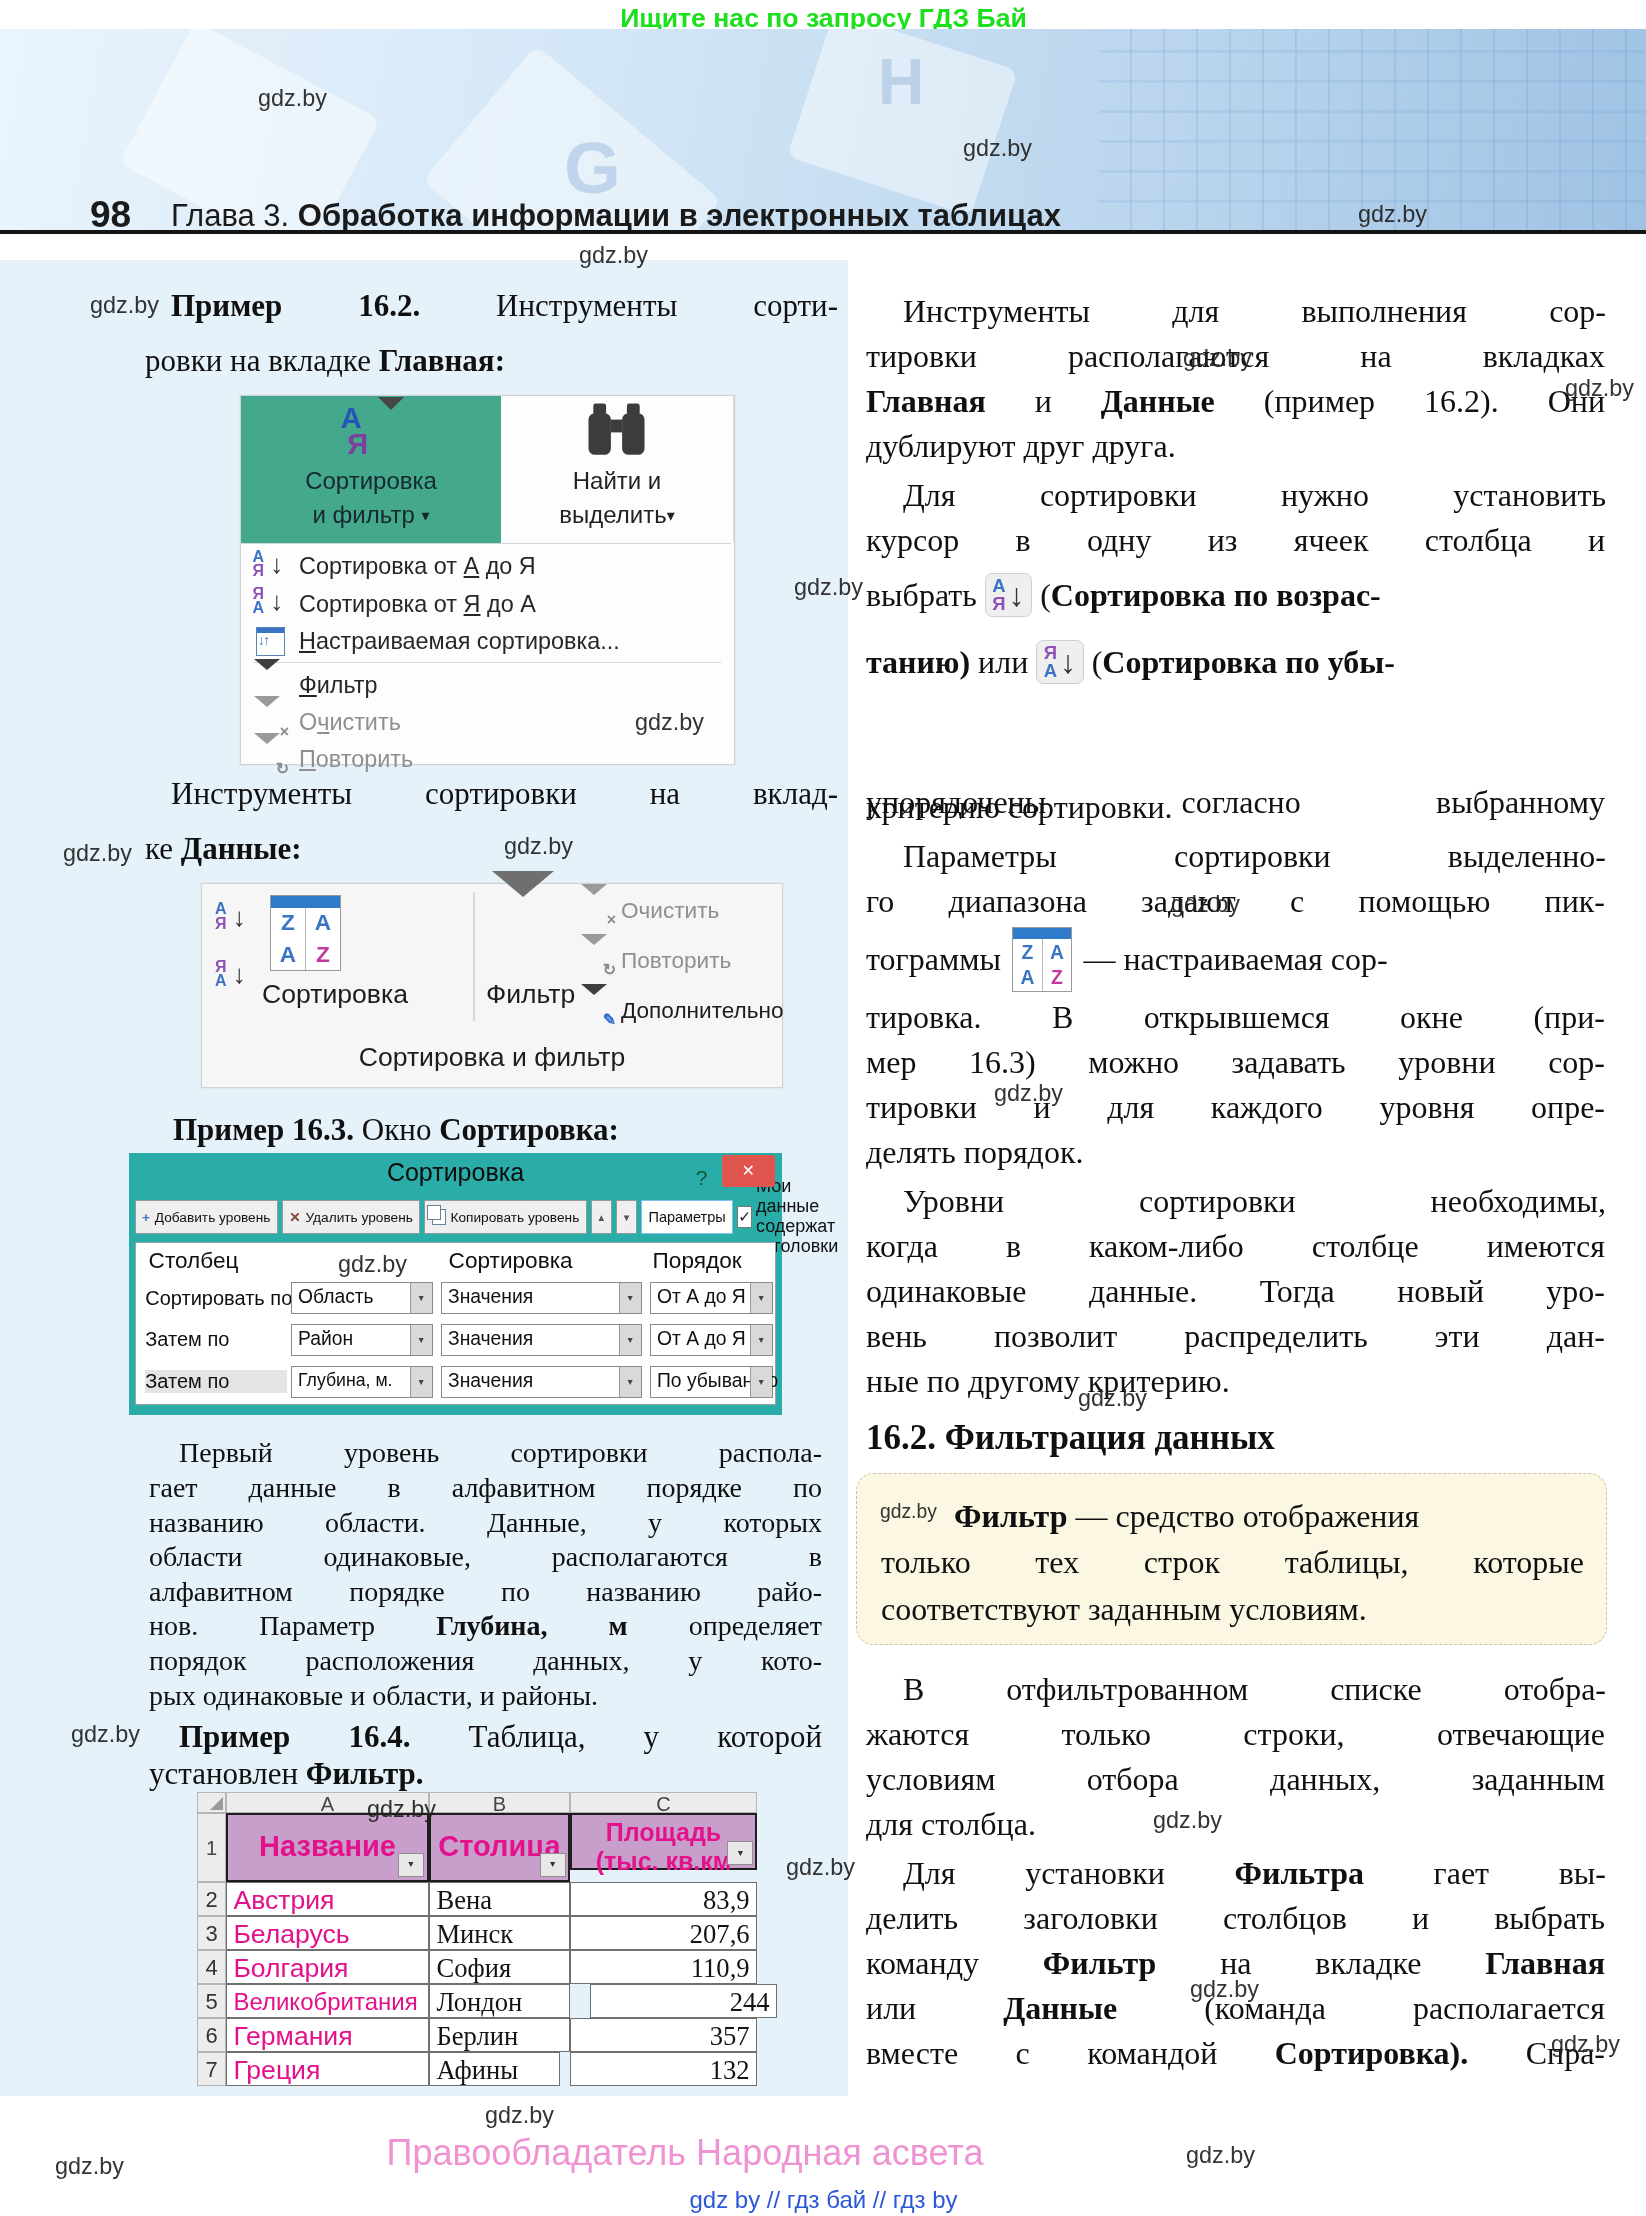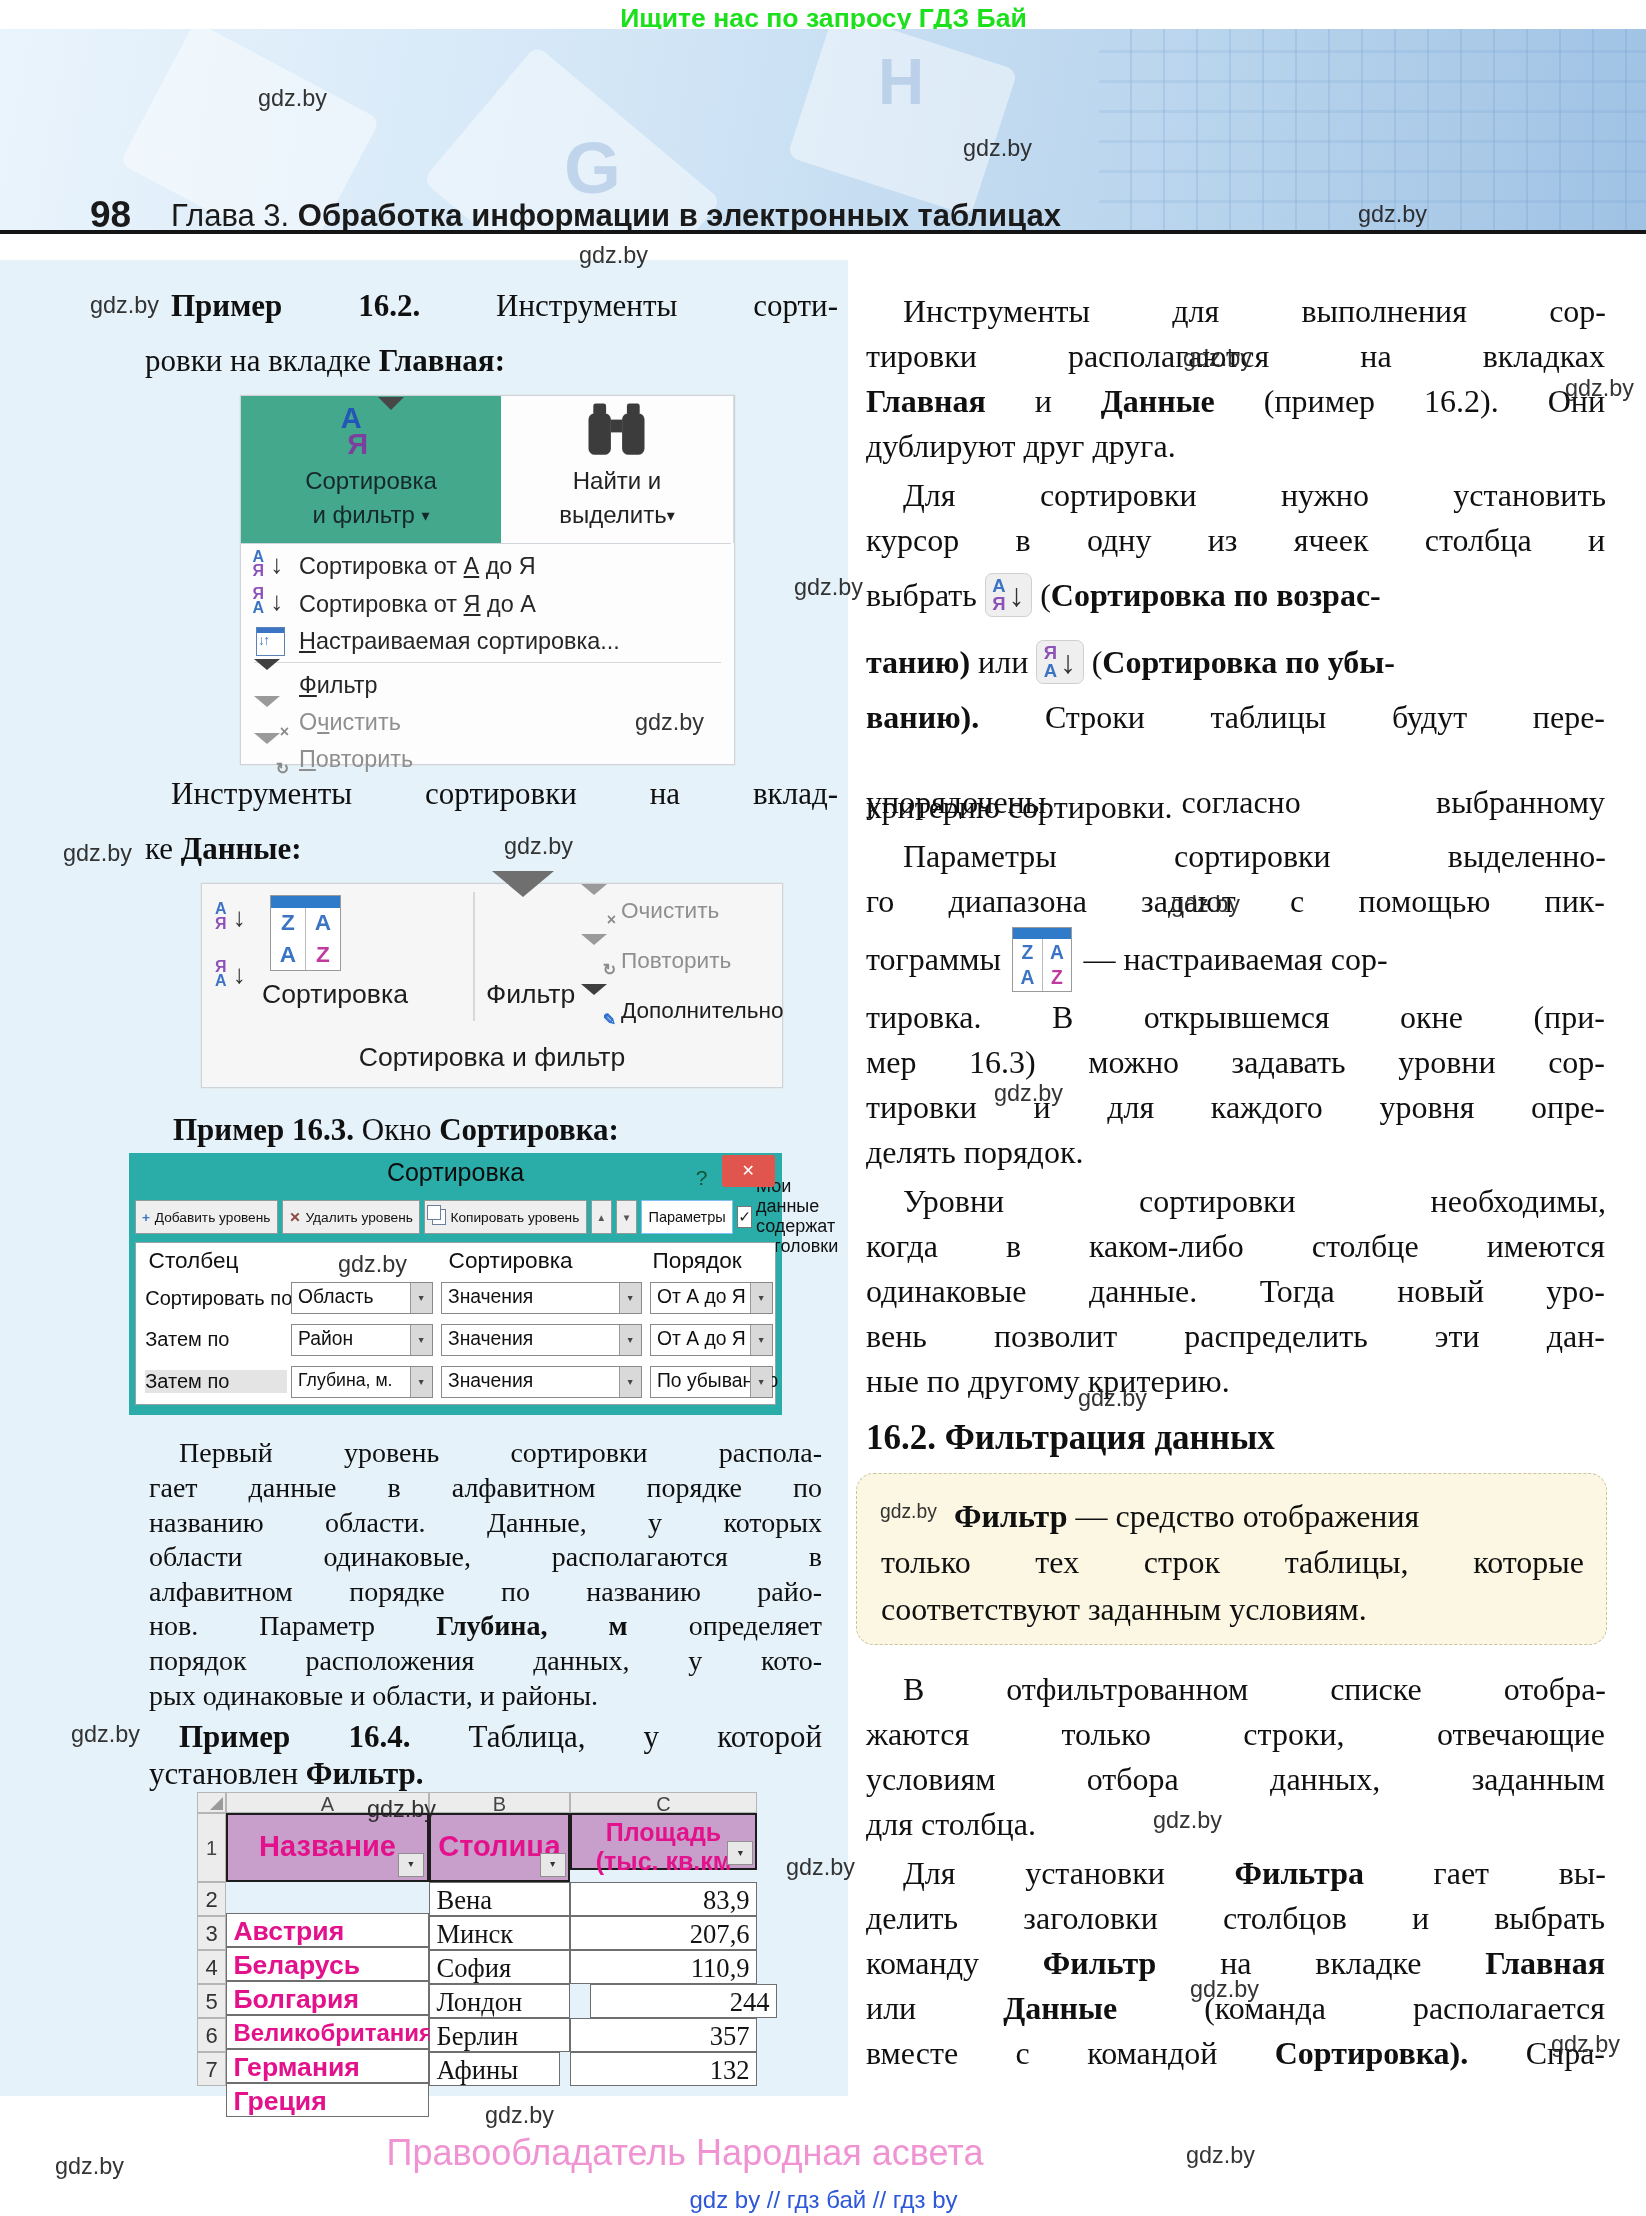--- a/index.html
+++ b/index.html
@@ -113,21 +113,21 @@
   .corner{position:absolute;background:#ececec;border:0.8px solid #b5b5b5;box-sizing:border-box;}
   .corner:after{content:"";position:absolute;right:1.6px;bottom:1.6px;width:0;height:0;
                 border-left:13px solid transparent;border-bottom:13px solid #9a9a9a;}
   .hcell{position:absolute;background:var(--hdrpurple);border:2.4px solid #1d1d1d;box-sizing:border-box;
          color:var(--magenta);font-weight:700;}
   .hname{font-size:29px;}
   .fbtn{position:absolute;width:24px;height:22px;background:#e8e8e8;border:0.8px solid #8f8f8f;
         font-size:8.9px;color:#333;display:flex;align-items:center;justify-content:center;}
   .dcell{position:absolute;background:#fff;border:0.8px solid #6f6f6f;box-sizing:border-box;font-size:26.6px;}
   .dnum{background:#ececec;border:0.8px solid #b5b5b5;color:#333;font-size:22px;text-align:center;}
-  .cname{color:var(--magenta);font-weight:700;padding-left:6.4px;margin-top:31px;}
+  .cname{color:var(--magenta);font-weight:400;padding-left:6.4px;}
   .ccap{font-family:"Liberation Serif",serif;color:#141414;padding-left:6.4px;}
   .carea{font-family:"Liberation Serif",serif;color:#141414;text-align:right;padding-right:6.4px;}
   
   .icr{display:inline-flex;align-items:center;background:#efefef;border:1.6px solid #cfcfcf;border-radius:7.3px;
        padding:1.6px 6.4px;margin:0 8px;font-family:"Liberation Sans",sans-serif;}
   .icr .col{display:flex;flex-direction:column;line-height:.95;font-weight:700;font-size:18.5px;}
   .icr .ar{font-size:32px;color:#333;margin-left:3.2px;font-weight:400;}
   .iline{display:flex;align-items:center;white-space:nowrap;}
   
   .defbox{position:absolute;left:856px;top:1473px;width:751px;height:172px;background:#fbf7e2;
@@ -460,21 +460,20 @@
     <span><span class="sb">танию)</span><span> или </span></span>
     <span class="icr">
       <span class="col">
           <span class="cpur">Я</span>
           <span class="cblu">А</span>
         </span>
       <span class="ar">↓</span>
     </span>
     <span><span>(</span><span class="sb">Сортировка по убы-</span></span>
   </div>
-  <div class="ln rln jl" style="left:866px;top:698px;width:739px;"><span class="sb">ванию).</span><span> Строки таблицы будут пере-</span></div>
   <div class="ln rln jl" style="left:866px;top:743px;width:739px;margin-top:40px;">упорядочены согласно выбранному</div>
   <div class="ln rln" style="left:866px;top:788px;">критерию сортировки.</div>
 
   <div class="ln rln jl" style="left:903px;top:837px;width:703px;">Параметры сортировки выделенно-</div>
   <div class="ln rln jl" style="left:866px;top:882px;width:739px;">го диапазона задают с помощью пик-</div>
   <div class="ln rln iline" style="left:866px;top:924px;width:739px;height:71px;">
     <span>тограммы</span>
     <span class="zaaz" style="width:58px;height:63px;margin:0 11.3px;display:inline-block;position:relative;">
       <span class="zbar" style="position:absolute;"></span>
       <span class="zbody" style="font-size:19.3px;">

